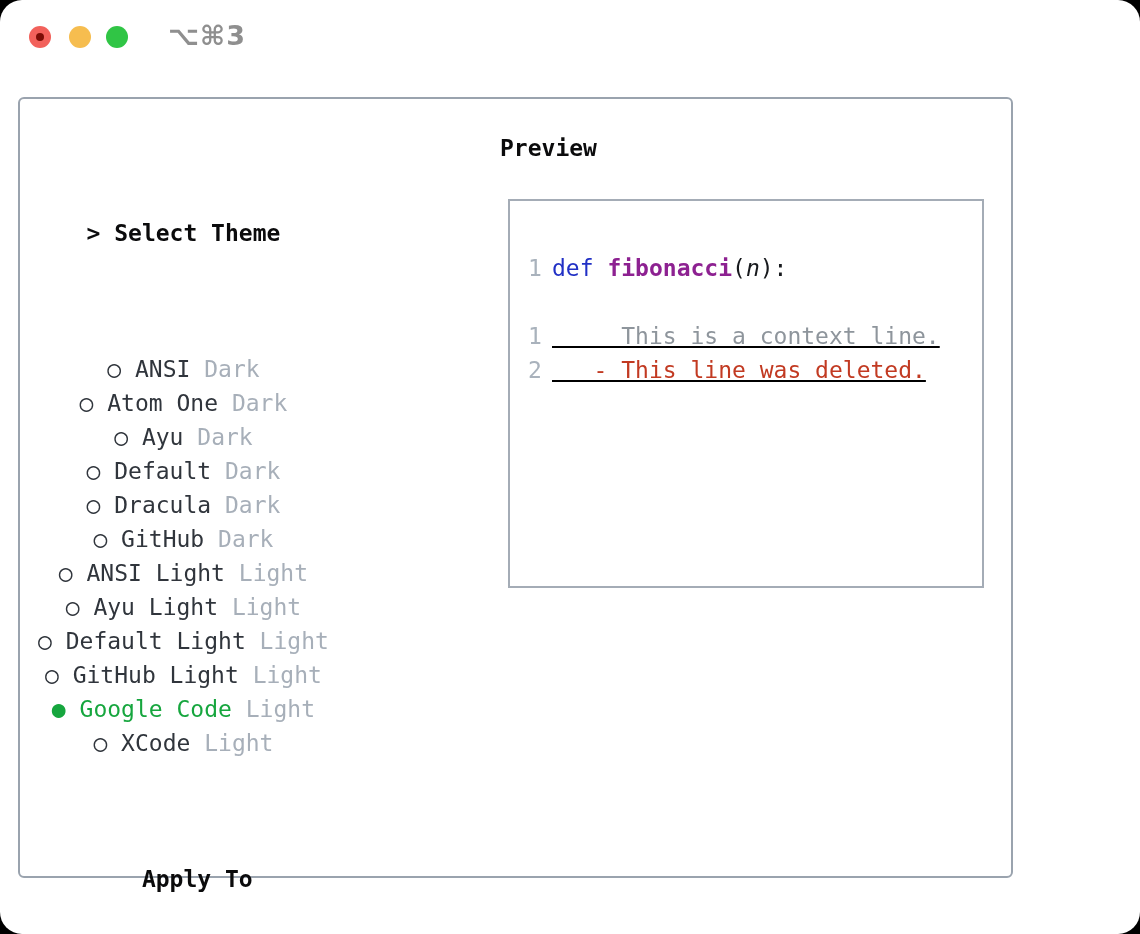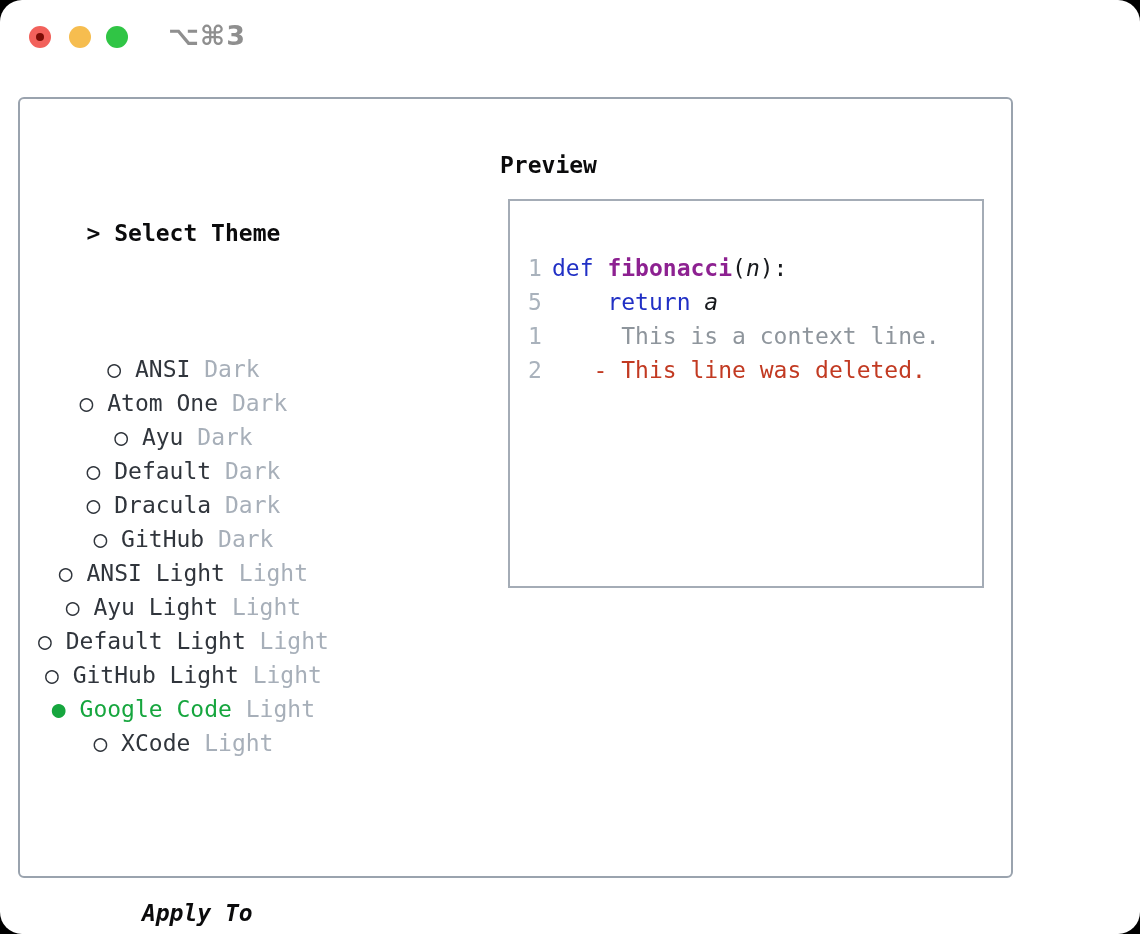--- a/index.html
+++ b/index.html
@@ -21,30 +21,30 @@
   .left-col{position:absolute;left:18px;top:49px;font-size:23px;line-height:34px;white-space:pre;color:var(--text-dark);}
   .row{height:34px;text-align:center;}
   .hdr{font-weight:bold;color:var(--heading);}
   .prompt{font-weight:bold;color:var(--heading);}
   .glyph{color:var(--text-dark);}
   .variant{color:var(--text-muted);}
   .theme-row.selected .glyph,.theme-row.selected .tname{color:var(--selected-green);}
   .apply-header{padding-left:2ch;}
 
   
-  .preview-title{position:absolute;left:480px;top:49px;font-size:23px;line-height:34px;font-weight:bold;color:var(--heading);}
+  .preview-title{position:absolute;left:480px;top:32px;font-size:23px;line-height:34px;font-weight:bold;color:var(--heading);}
   .preview-box{position:absolute;left:488px;top:100px;width:476px;height:389px;border:2px solid var(--preview-border);box-sizing:border-box;padding:50px 0 0 18px;overflow:hidden;}
   .code-line{font-size:23px;line-height:34px;white-space:pre;}
   .ln{display:inline-block;width:24px;color:var(--line-number);}
   .tok-kw{color:var(--keyword);}
   .tok-fn{color:var(--function-name);font-weight:bold;}
   .tok-lit{color:var(--literal);}
   .tok-pl{color:var(--code-plain);}
   .tok-var{color:var(--code-plain);font-style:italic;}
-  .diff-block{}
+  .diff-block{margin-top:34px;text-decoration:underline;}
   .diff-context{color:var(--diff-context);}
   .diff-deleted{color:var(--diff-deleted);}
   .diff-added{color:var(--diff-added);}
 </style>
 </head>
 <body>
 
 <div class="window">
 
   <div class="titlebar">
@@ -54,33 +54,32 @@
     <div class="title-text">⌥⌘3</div>
   </div>
 
   <div class="panel">
 
     <div class="left-col">
       <div class="row"><span class="prompt">&gt;</span> <span class="hdr">Select Theme</span></div>
 
       <div><div class="row theme-row"><span class="glyph">○</span> <span class="tname">ANSI</span> <span class="variant">Dark</span></div><div class="row theme-row"><span class="glyph">○</span> <span class="tname">Atom One</span> <span class="variant">Dark</span></div><div class="row theme-row"><span class="glyph">○</span> <span class="tname">Ayu</span> <span class="variant">Dark</span></div><div class="row theme-row"><span class="glyph">○</span> <span class="tname">Default</span> <span class="variant">Dark</span></div><div class="row theme-row"><span class="glyph">○</span> <span class="tname">Dracula</span> <span class="variant">Dark</span></div><div class="row theme-row"><span class="glyph">○</span> <span class="tname">GitHub</span> <span class="variant">Dark</span></div><div class="row theme-row"><span class="glyph">○</span> <span class="tname">ANSI Light</span> <span class="variant">Light</span></div><div class="row theme-row"><span class="glyph">○</span> <span class="tname">Ayu Light</span> <span class="variant">Light</span></div><div class="row theme-row"><span class="glyph">○</span> <span class="tname">Default Light</span> <span class="variant">Light</span></div><div class="row theme-row"><span class="glyph">○</span> <span class="tname">GitHub Light</span> <span class="variant">Light</span></div><div class="row theme-row selected"><span class="glyph">●</span> <span class="tname">Google Code</span> <span class="variant">Light</span></div><div class="row theme-row"><span class="glyph">○</span> <span class="tname">XCode</span> <span class="variant">Light</span></div></div>
 
-      <div class="row apply-header" style="margin-top:34px;font-style:italic;"><span class="hdr">Apply To</span></div>
+      <div class="row apply-header" style=""><span class="hdr">Apply To</span></div>
 
       
 
       
     </div>
 
     <div class="preview-title">Preview</div>
 
     <div class="preview-box">
       <div>
           <div class="code-line"><span class="ln">1</span><span class="tok-kw">def</span><span class="tok-pl"> </span><span class="tok-fn">fibonacci</span><span class="tok-pl">(</span><span class="tok-var">n</span><span class="tok-pl">):</span></div>
-          <div class="code-line"><span class="ln">5</span><span class="tok-pl">    </span><span class="tok-kw">return</span><span class="tok-pl"> </span><span class="tok-var">a</span></div>
         </div>
       <div class="diff-block">
           <div class="code-line"><span class="ln">1</span><span class="diff-context">     This is a context line.</span></div>
           <div class="code-line"><span class="ln">2</span><span class="diff-deleted">   - This line was deleted.</span></div>
         </div>
     </div>
 
   </div>
 </div>
 

